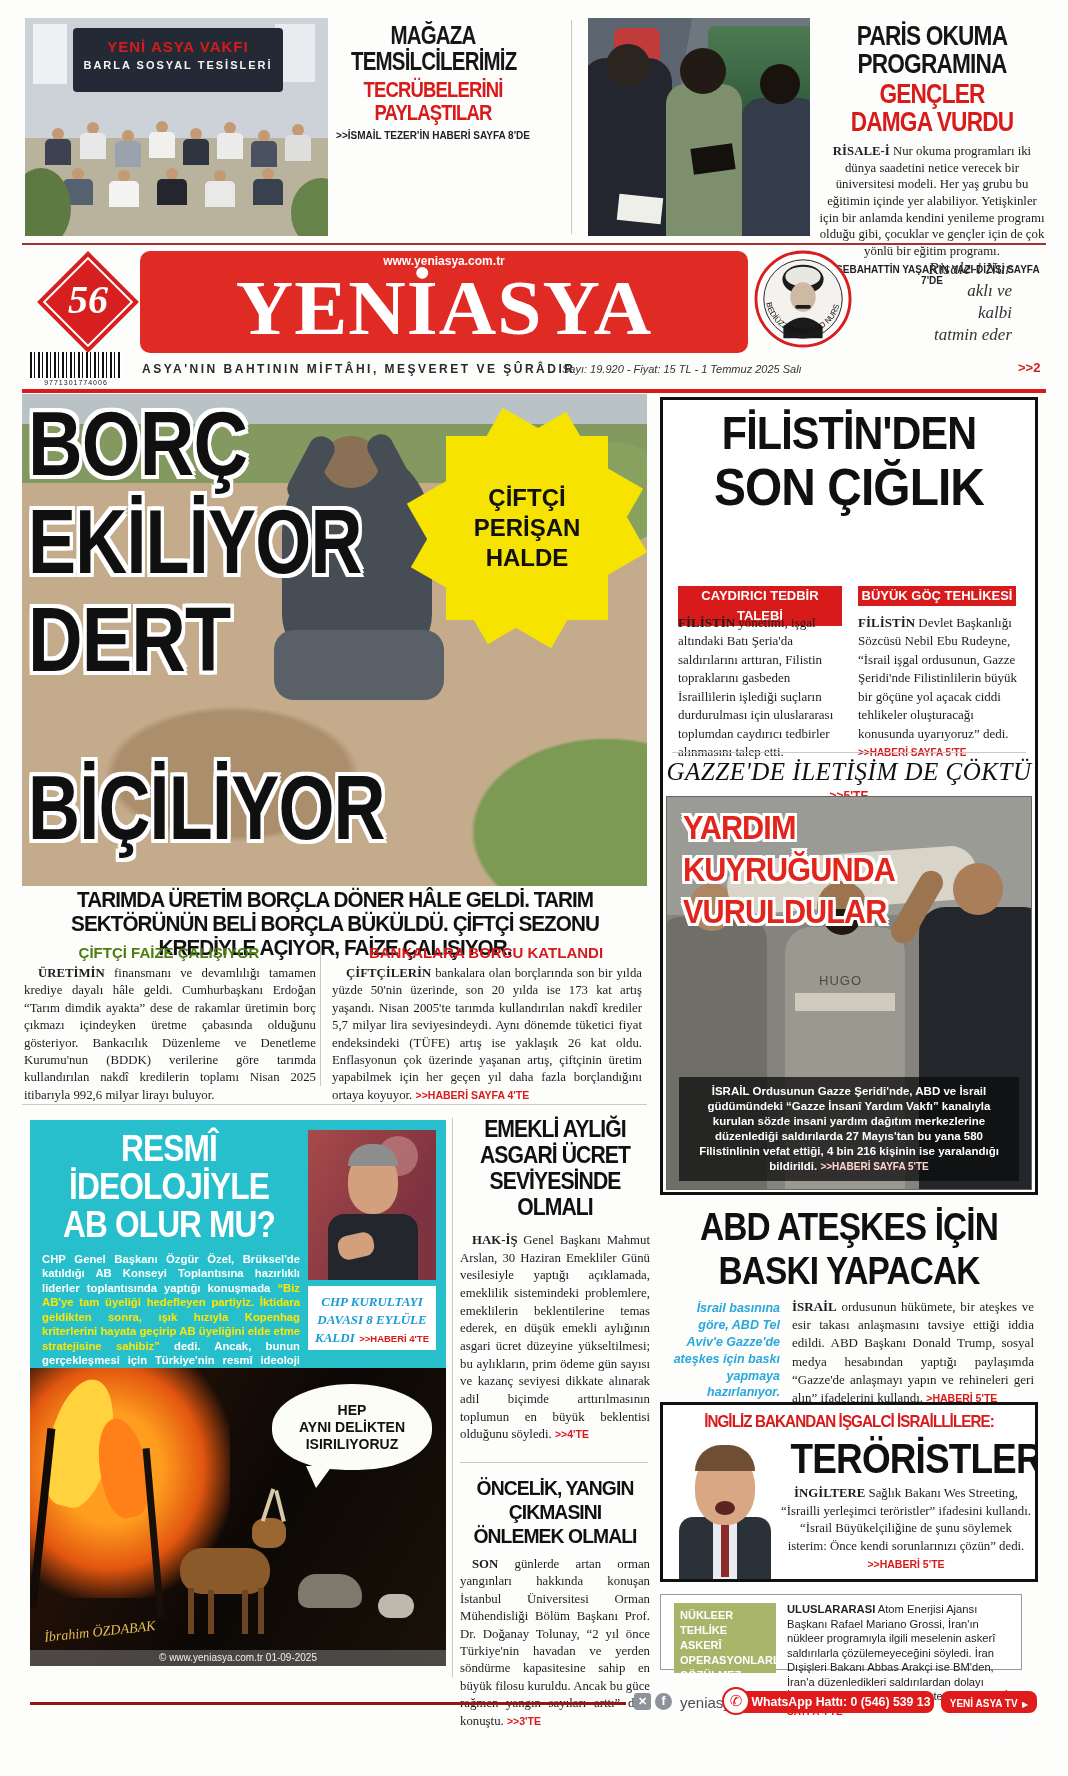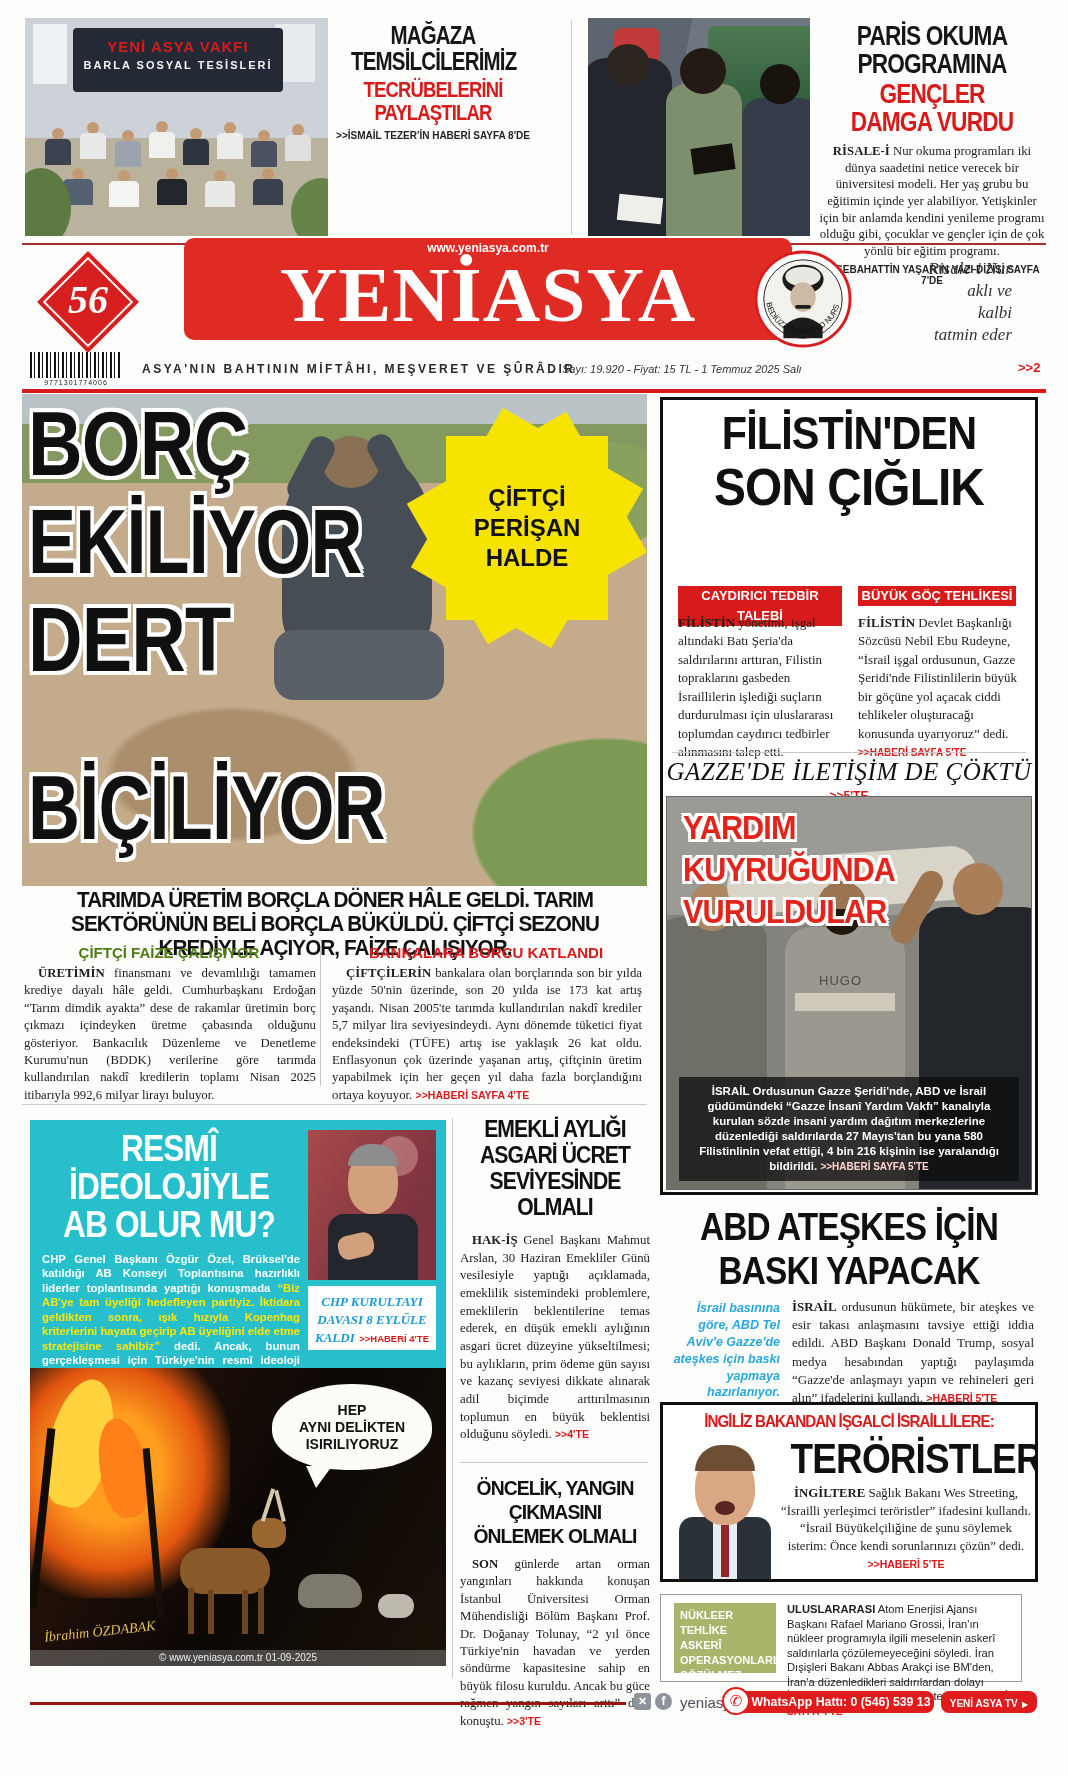--- a/index.html
+++ b/index.html
@@ -120,21 +120,21 @@
     <div class="ref" style="font-size:10px;margin-top:5px;color:#222;">&gt;&gt;SEBAHATTİN YAŞAR'IN YAZI DİZİSİ SAYFA 7'DE</div>
   </div>
 
   <div class="abs" style="left:22px;top:243px;width:1024px;height:2px;background:#a83030;"></div>
 
   <div class="abs" style="left:40px;top:254px;width:96px;height:96px;">
     <div class="abs" style="left:12px;top:12px;width:72px;height:72px;background:#d81f1f;transform:rotate(45deg);box-shadow:inset 0 0 0 4px #d81f1f, inset 0 0 0 6px #fff;"></div>
     <div class="abs serif" style="left:0;top:22px;width:96px;text-align:center;color:#fff;font-size:40px;font-style:italic;font-weight:bold;">56</div>
   </div>
 
-  <div class="abs" style="left:140px;top:238px;width:608px;height:102px;background:#e02a24;border-radius:10px;text-align:center;margin-left:44px;">
+  <div class="abs" style="left:140px;top:251px;width:608px;height:102px;background:#e02a24;border-radius:10px;text-align:center;">
     <div style="color:#fff;font-size:12px;font-weight:bold;padding-top:3px;">www.yeniasya.com.tr</div>
     <div class="serif" style="color:#fff;font-weight:900;font-size:78px;line-height:80px;letter-spacing:1px;transform:scaleX(1.02);">YENİASYA</div>
   </div>
 
   <div class="abs" style="left:754px;top:250px;width:98px;height:98px;">
     <svg width="98" height="98" viewBox="0 0 100 100">
       <circle cx="50" cy="50" r="48" fill="#ffffff" stroke="#d81f1f" stroke-width="3"></circle>
       <circle cx="50" cy="50" r="40" fill="#f4f2ee" stroke="#222" stroke-width="1"></circle>
       <ellipse cx="50" cy="30" rx="21" ry="15" fill="#1b1b1b"></ellipse>
       <ellipse cx="50" cy="27" rx="18" ry="10" fill="#e9e7e2"></ellipse>
@@ -267,21 +267,21 @@
       <div class="abs" style="left:22px;top:14px;width:60px;height:72px;background:#d9a783;border-radius:46%;"></div>
       <div class="abs" style="left:22px;top:6px;width:60px;height:26px;background:#6e4f33;border-radius:30px 30px 0 0;"></div>
       <div class="abs" style="left:42px;top:62px;width:20px;height:14px;background:#5a2420;border-radius:50%;"></div>
     </div>
     <div class="abs c cond" style="left:112px;top:30px;width:260px;font-size:42px;font-weight:900;transform:scaleX(0.88);color:#101010;">TERÖRİSTLER</div>
     <div class="abs serif c" style="left:118px;top:80px;width:250px;font-size:12.8px;line-height:1.38;color:#1d1d1d;">
       <b>İNGİLTERE</b><span> Sağlık Bakanı Wes Streeting, “İsrailli yerleşimci teröristler” ifadesini kullandı. “İsrail Büyükelçiliğine de şunu söylemek isterim: Önce kendi sorunlarınızı çözün” dedi. </span><span class="ref" style="font-size:10.5px;">&gt;&gt;HABERİ 5'TE</span>
     </div>
   </div>
 
-  <div class="abs" style="left:660px;top:1594px;width:362px;height:88px;border:1px solid #9a9a9a;background:#fff;">
+  <div class="abs" style="left:660px;top:1594px;width:362px;height:76px;border:1px solid #9a9a9a;background:#fff;">
     <div class="abs" style="left:13px;top:8px;width:102px;height:70px;background:#a8b56b;color:#fff;font-weight:800;font-size:11px;line-height:15px;padding:5px 6px;box-sizing:border-box;">
       <div>NÜKLEER</div>
       <div>TEHLİKE ASKERÎ</div>
       <div>OPERASYONLARLA</div>
       <div>ÇÖZÜLMEZ</div>
     </div>
     <div class="abs" style="left:126px;top:7px;width:226px;font-size:11.2px;line-height:1.3;color:#222;">
       <b>ULUSLARARASI</b><span> Atom Enerjisi Ajansı Başkanı Rafael Mariano Grossi, İran'ın nükleer programıyla ilgili meselenin askerî saldırılarla çözülemeyeceğini söyledi. İran Dışişleri Bakanı Abbas Arakçi ise BM'den, İran'a düzenledikleri saldırılardan dolayı İsrail'in sorumlu tutulmasını istedi. </span><span class="ref" style="font-size:10px;">&gt;&gt;HABERİ SAYFA 4'TE</span>
     </div>
   </div>

